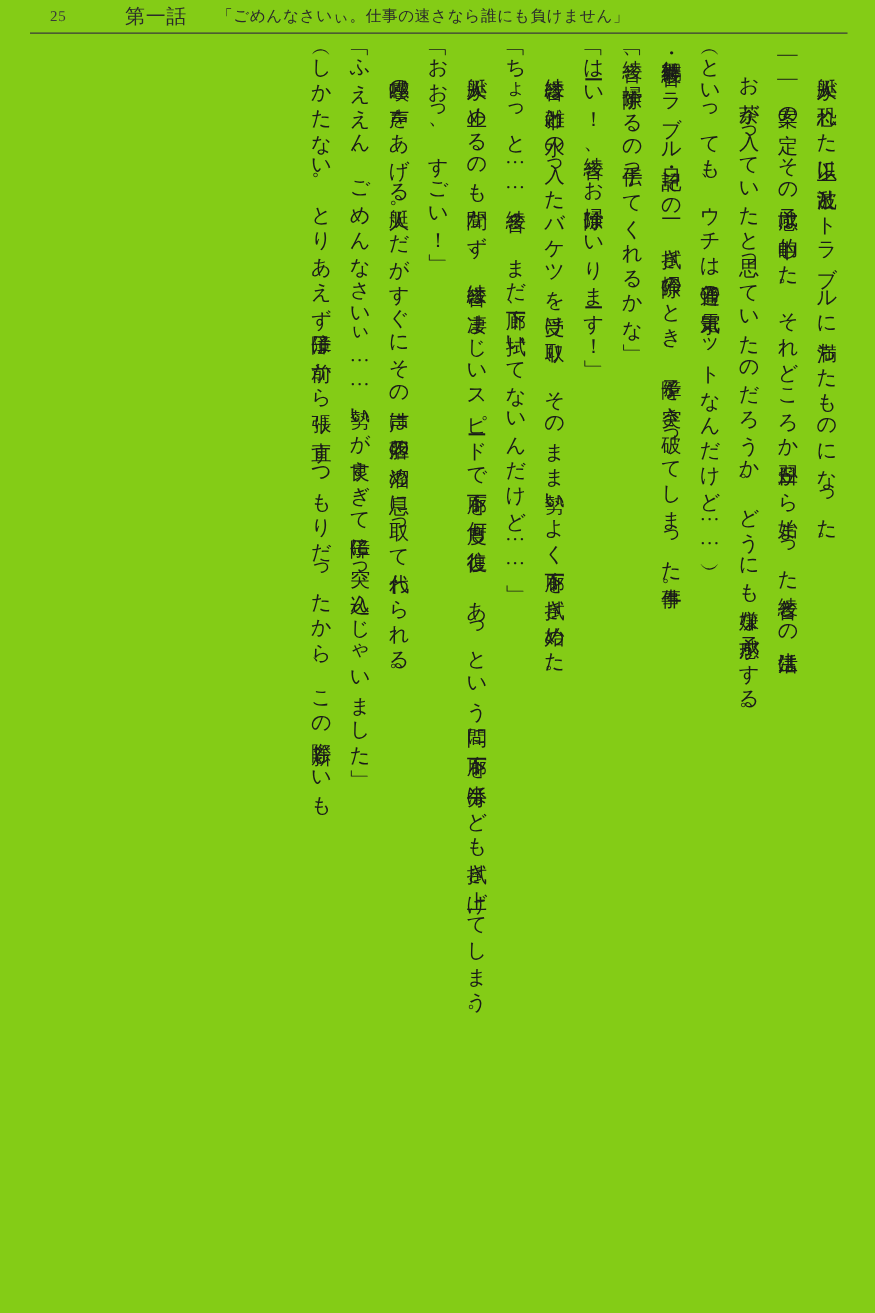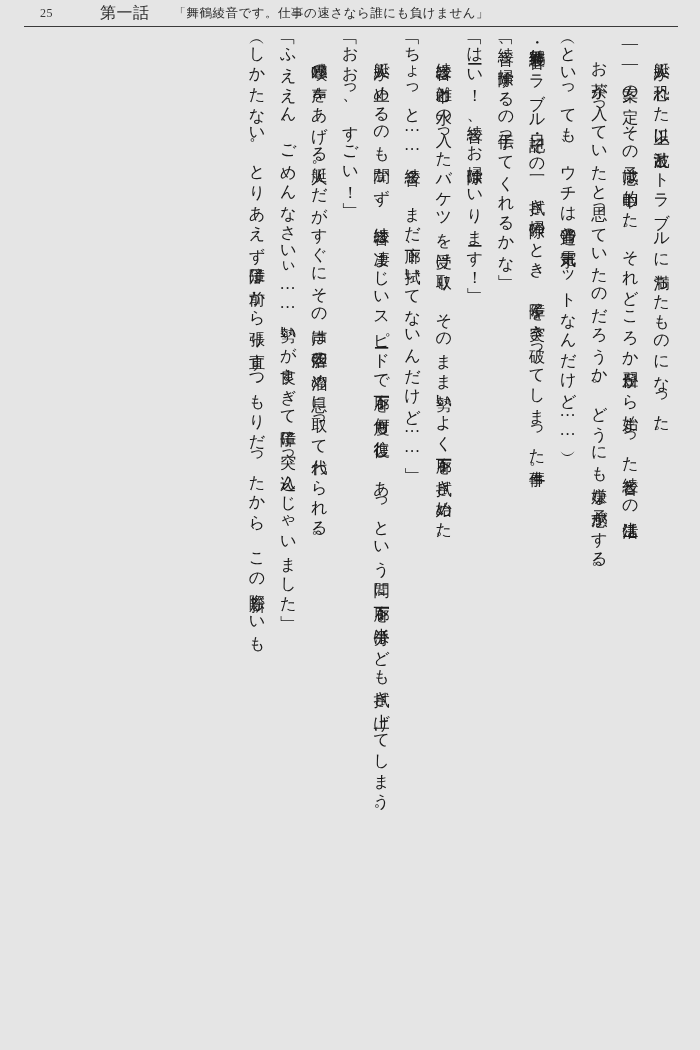--- a/index.html
+++ b/index.html
@@ -14,21 +14,21 @@
     color: #1a1a1a;
     position: relative;
     overflow: hidden;
   }
 
   #page {
     position: absolute;
     left: 0; top: 0;
     width: 700px;
     height: 1050px;
-    background: #e5e5e5;
+    background: #84cc16;
   }
 
   
   #header {
     position: absolute;
     top: 0px;
     left: 40px;
     right: 28px;
     height: 26px;
     display: flex;
@@ -93,21 +93,21 @@
   }
 </style>
 </head>
 <body>
 
 <div id="page">
 
   <div id="header">
     <span class="pageno">25</span>
     <span class="chapter">第一話</span>
-    <span class="title">「舞鶴綾音です。仕事の速さなら誰にも負けません」</span>
+    <span class="title">「ごめんなさいぃ。仕事の速さなら誰にも負けません」</span>
     <span class="rule"></span>
   </div>
 
   <div id="body-area">
     <p>艇人が恐れた以上に波乱とトラブルに満ちたものになった。</p>
     <p class="noindent">――案の定、その予感は的中した。それどころか翌日から始まった綾音との生活は、</p>
     <p>お茶が入っていたと思っていたのだろうか。どうにも嫌な予感がする。</p>
     <p class="noindent">（といっても、ウチは普通の電気ポットなんだけど……）</p>
     <p class="bullet">・舞鶴綾音トラブル日記・その一　拭き掃除のとき、障子を突き破ってしまった事件。</p>
     <p class="quote">「綾音、掃除するの手伝ってくれるかな」</p>

